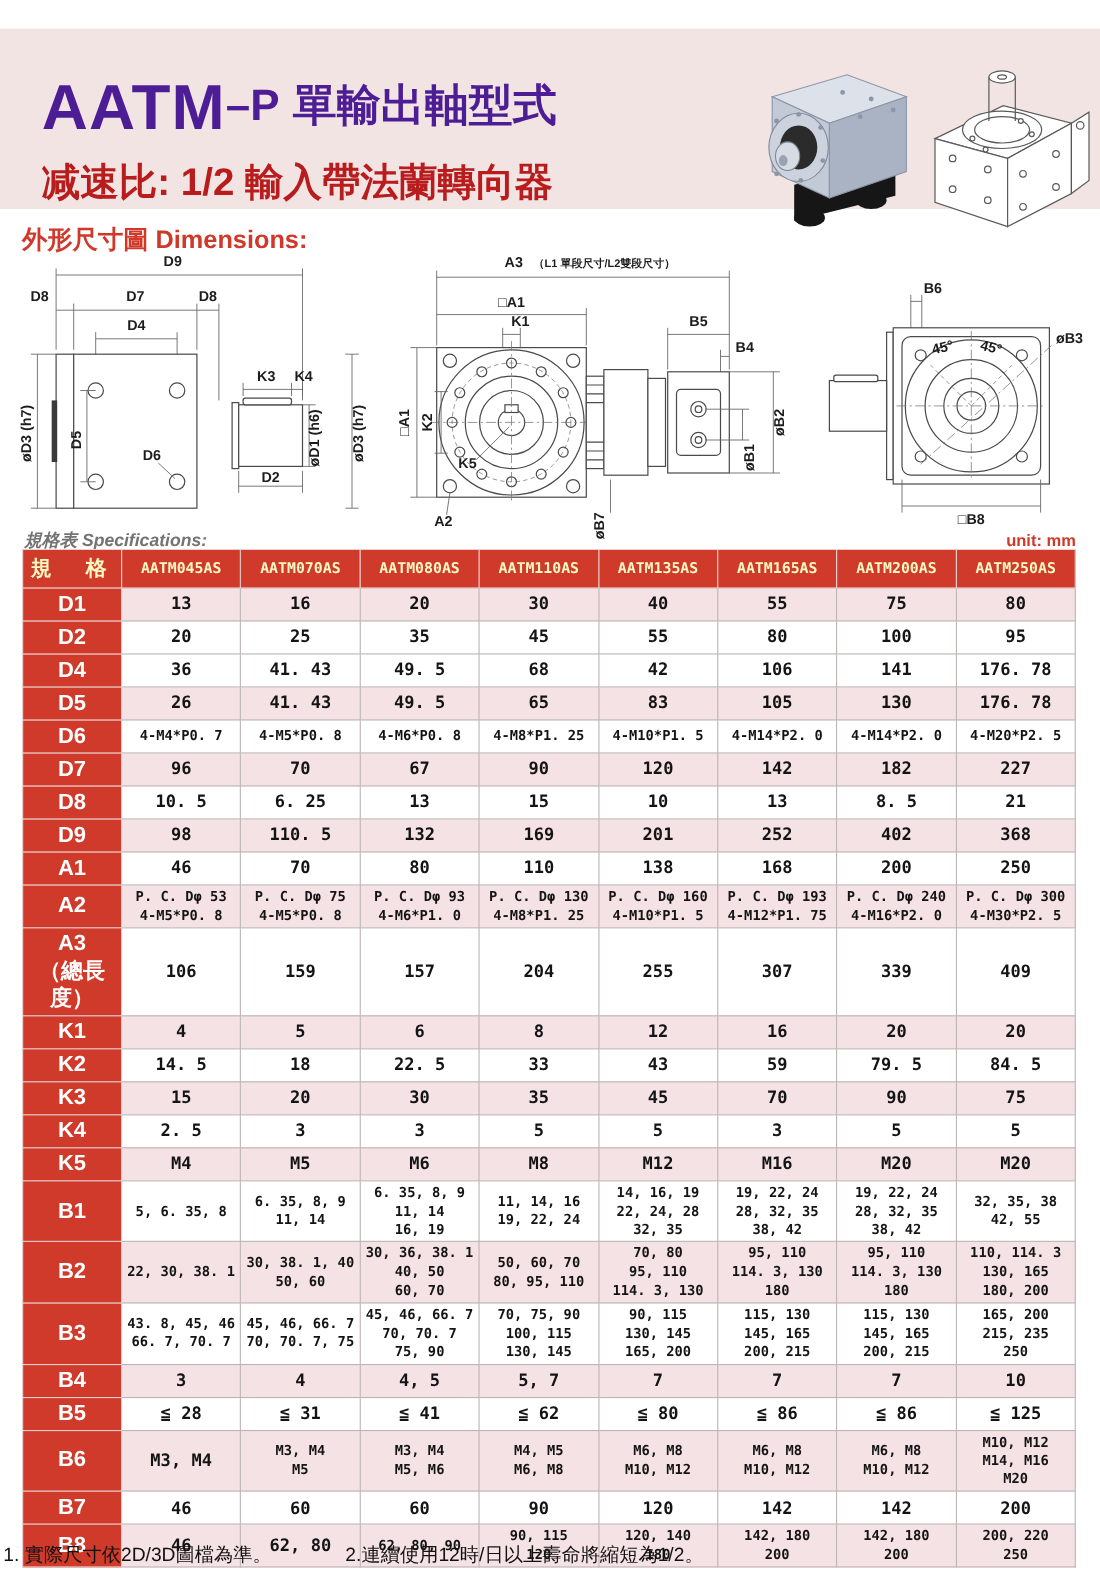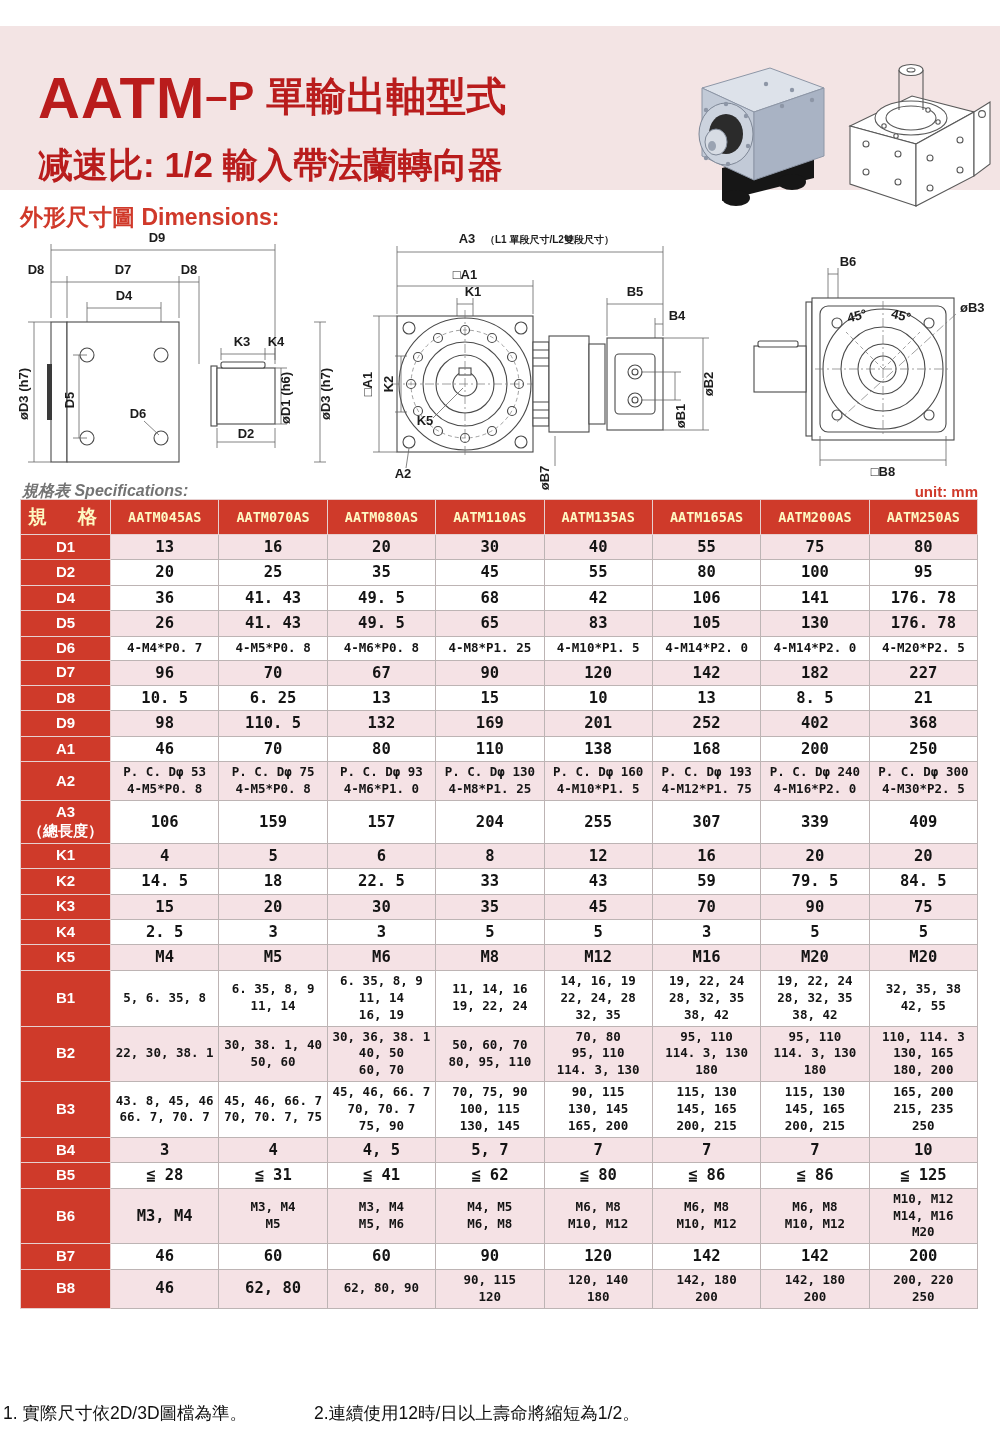--- a/index.html
+++ b/index.html
@@ -1,20 +1,20 @@
 <!DOCTYPE html>
 <html><head>
 <meta charset="utf-8">
 <style>
   html,body{margin:0;padding:0;}
   .page{position:relative;width:1000px;height:1439px;background:#ffffff;
         font-family:"Liberation Sans",sans-serif;overflow:hidden;}
   
   .band{position:absolute;top:26px;left:0;width:1000px;height:164px;background:#f3e4e4;}
-  .title-line{position:absolute;top:38px;left:38px;color:#b91c1c;font-weight:bold;white-space:nowrap;}
+  .title-line{position:absolute;top:38px;left:38px;color:#4c1d95;font-weight:bold;white-space:nowrap;}
   .title-model{font-size:58px;letter-spacing:1px;}
   .title-suffix{font-size:40px;vertical-align:8px;}
   .title-cn{font-size:40px;margin-left:12px;vertical-align:8px;}
   .subtitle{position:absolute;top:116px;left:38px;color:#b91c1c;font-weight:bold;font-size:35px;white-space:nowrap;}
   .render{position:absolute;}
   
   .sec-dim{position:absolute;top:202px;left:20px;color:#d0392a;font-weight:bold;font-size:23px;}
   .sec-spec{position:absolute;top:481px;left:22px;color:#737373;font-weight:bold;font-size:16px;font-style:italic;}
   .sec-unit{position:absolute;top:483px;right:22px;color:#d0392a;font-weight:bold;font-size:15px;}
   
@@ -27,21 +27,21 @@
   text.dlab{font-family:"Liberation Sans",sans-serif;font-weight:bold;font-size:13px;fill:#1c1c1c;}
   text.dlab-s{font-family:"Liberation Sans",sans-serif;font-weight:bold;font-size:10px;fill:#1c1c1c;}
   
   .spec-table{position:absolute;top:499px;left:20px;width:958px;border-collapse:collapse;table-layout:fixed;}
   .spec-table th,.spec-table td{border:1px solid #bdb4b4;text-align:center;vertical-align:middle;
       white-space:pre-line;padding:2px 1px;}
   .spec-table thead th{background:#cf3a2a;color:#fef9c3;border:1px solid #e7cfcf;
       font-family:"DejaVu Sans Mono",monospace;font-weight:bold;font-size:13.5px;height:30px;}
   .spec-table thead th.spec-col{font-family:"Liberation Sans",sans-serif;font-size:19px;letter-spacing:6px;}
   .spec-table tbody th{background:#cf3a2a;color:#ffffff;border:1px solid #e7cfcf;
-      font-size:15px;font-weight:bold;line-height:1.25;}
+      font-size:20px;font-weight:bold;line-height:1.25;}
   .spec-table tbody td{background:#ffffff;color:#141414;
       font-family:"DejaVu Sans Mono",monospace;font-weight:bold;font-size:15.5px;line-height:1.32;}
   .spec-table tbody tr.pink td{background:#f5e2e5;}
   .spec-table tbody td.sm{font-size:12.5px;line-height:1.35;}
   
   .footnotes{position:absolute;top:1401px;left:3px;font-size:17.5px;font-weight:normal;color:#111;white-space:nowrap;}
   .footnotes .n2{margin-left:62px;}
 </style>
 </head>
 <body>

